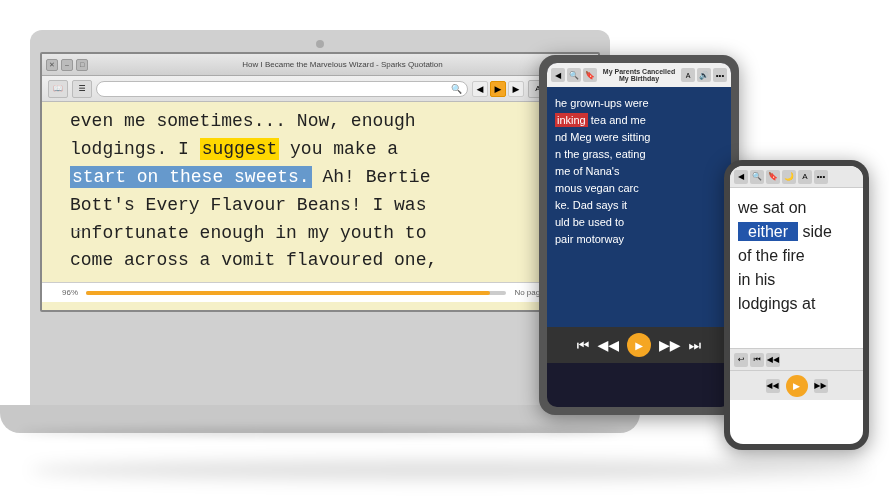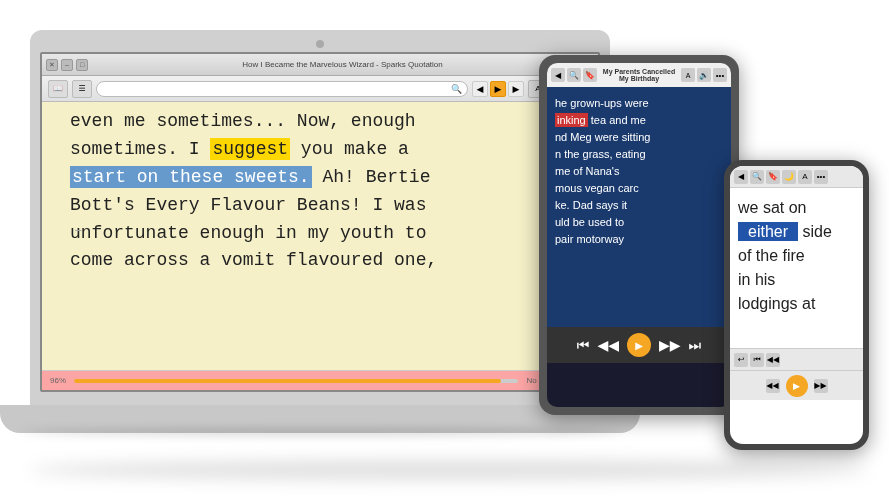--- a/index.html
+++ b/index.html
@@ -43,21 +43,21 @@
     .laptop-camera {
       width: 8px;
       height: 8px;
       background: #aaa;
       border-radius: 50%;
       margin: 0 auto 4px;
     }
 
     .laptop-screen {
       width: 100%;
-      height: 340px;
+      height: 260px;
       background: #f5f0c8;
       border: 2px solid #888;
       border-radius: 2px;
       overflow: hidden;
       position: relative;
     }
 
     .laptop-base {
       position: absolute;
       top: 375px;
@@ -197,29 +197,29 @@
 
     .line-marker {
       position: absolute;
       left: 4px;
       color: #aaa;
       font-size: 14px;
     }
 
     .screen-footer {
       position: absolute;
-      bottom: 0;
+      bottom: 8px;
       left: 0;
       right: 0;
       height: 20px;
-      background: #fca5a5;
+      background: #ffffff;
       border-top: 1px solid #ccc;
       display: flex;
       align-items: center;
-      padding: 0 8px;
+      padding: 0 20px;
       font-size: 8px;
       color: #666;
     }
 
     .progress-bar-container {
       flex: 1;
       height: 4px;
       background: #ccc;
       border-radius: 2px;
       margin: 0 8px;
@@ -448,21 +448,21 @@
             <div class="nav-icon-box">⚙</div>
             <div class="nav-icon-box">?</div>
           </div>
         </div>
 
         <div class="screen-content" style="padding-top:6px;">
           <div style="position:relative;">
             <span>even me sometimes... Now, enough</span>
           </div>
           <div style="position:relative;">
-            <span>sometimes. I </span><span class="highlight-yellow">suggest</span><span> you make a</span>
+            <span>lodgings. I </span><span class="highlight-yellow">suggest</span><span> you make a</span>
           </div>
           <div>
             <span class="highlight-blue">start on these sweets.</span><span> Ah! Bertie</span>
           </div>
           <div>
             <span>Bott's Every Flavour Beans! I was</span>
           </div>
           <div style="position:relative;">
             <span class="line-marker">–</span>
             <span>unfortunate enough in my youth to</span>

